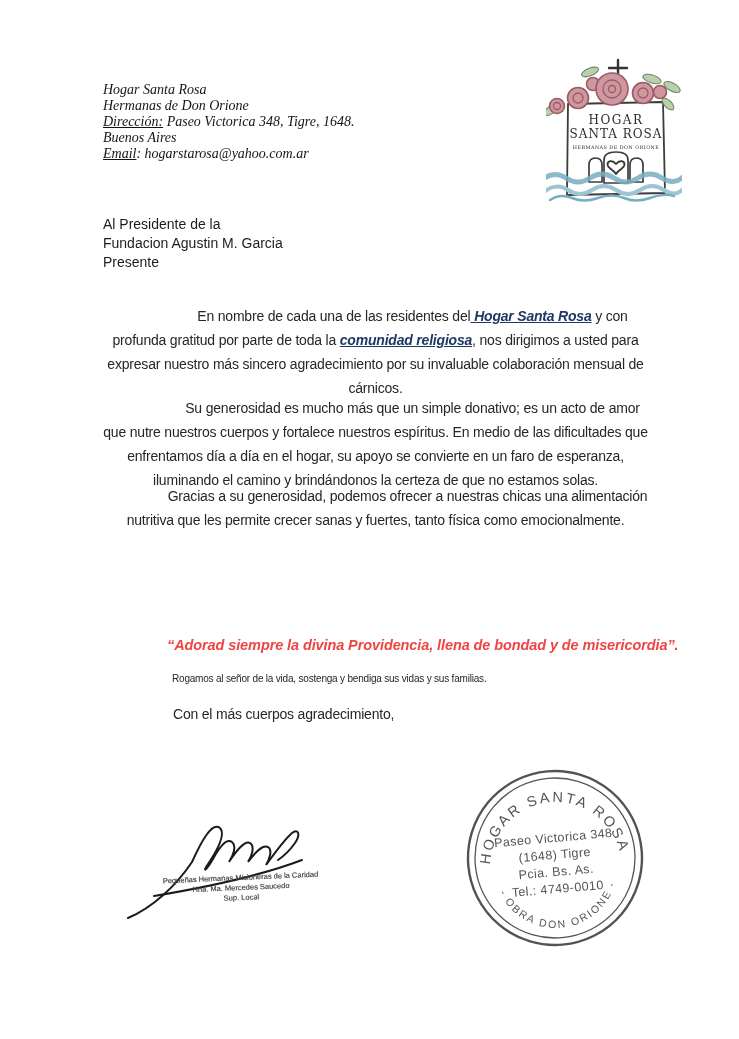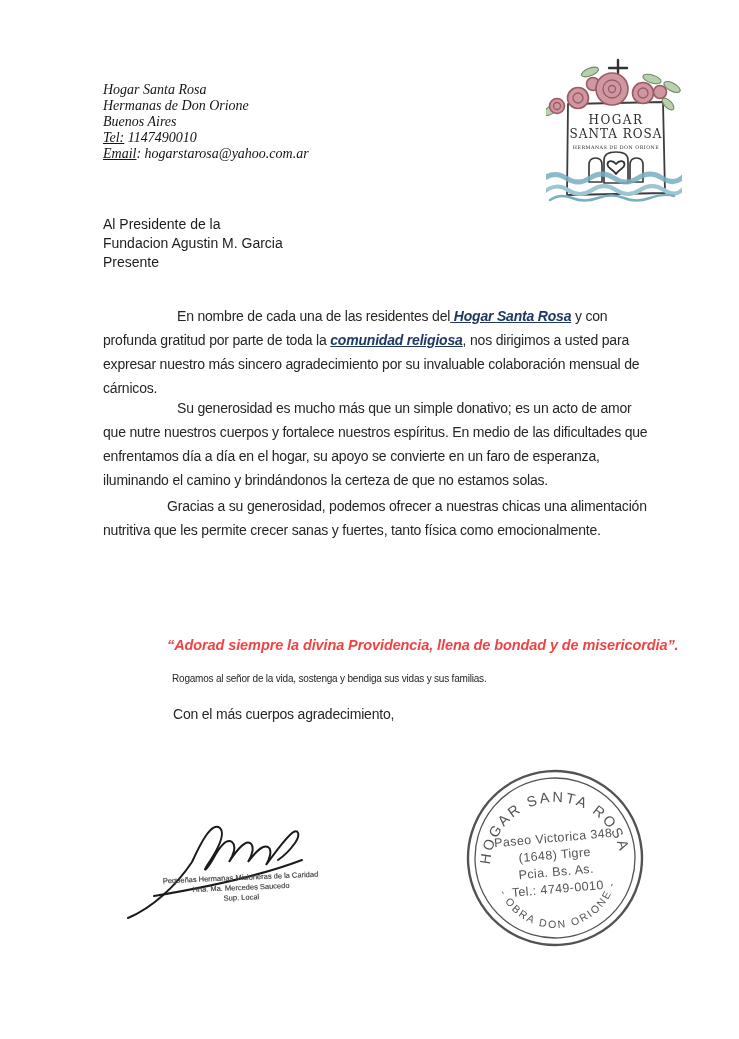--- a/index.html
+++ b/index.html
@@ -12,24 +12,24 @@
   .letterhead .u{text-decoration:underline;}
 
   
   .logo-svg{position:absolute;left:546px;top:52px;}
 
   
   .recipient{position:absolute;left:103px;top:215px;font-size:14px;line-height:19px;color:#1c1c1c;}
 
   
   .par{position:absolute;left:103px;width:545px;font-size:14px;letter-spacing:-0.2px;
-       line-height:24px;color:#262626;text-align:left;}
+       line-height:24px;color:#262626;text-align:center;}
   .p1{top:290px;text-indent:74px;}
   .p2{top:382px;text-indent:74px;}
-  .p3{top:480px;text-indent:64px;}
+  .p3{top:470px;text-indent:64px;}
   .p4{top:554px;text-indent:74px;}
   .navy-em{color:#1f3864;font-style:italic;font-weight:bold;text-decoration:underline;}
   .quote{position:absolute;left:167px;top:637px;font-size:14.5px;color:#ef4444;
          font-style:italic;font-weight:bold;letter-spacing:-0.1px;}
   .closing1{position:absolute;left:172px;top:673px;font-size:10px;letter-spacing:-0.2px;}
   .closing2{position:absolute;left:173px;top:706px;font-size:14px;letter-spacing:-0.2px;}
 
   
   .sig-svg{position:absolute;left:118px;top:790px;}
   .sig-caption{position:absolute;left:143px;top:873px;width:196px;text-align:center;
@@ -51,22 +51,22 @@
   .logo-title{font-family:"DejaVu Serif",serif;fill:#2e2e2e;text-anchor:middle;}
 </style>
 </head>
 <body>
 
 <div class="page">
 
   <div class="letterhead">
     <div>Hogar Santa Rosa</div>
     <div>Hermanas de Don Orione</div>
+    <div><span class="u">Dirección:</span><span> Paseo Victorica 348, Tigre, 1648.</span></div>
     <div>Buenos Aires</div>
-    <div><span class="u">Tel:</span><span> 1147490010</span></div>
     <div><span class="u">Email</span><span>: hogarstarosa@yahoo.com.ar</span></div>
   </div>
 
   <svg class="logo-svg" width="136" height="152" viewBox="0 0 136 152">
 
     <path class="logo-outline" d="M22 52 L117 50 L119 141 L21 143 Z"></path>
 
     <g stroke="#333" stroke-width="2.4" stroke-linecap="round">
       <line x1="72" y1="8" x2="72" y2="34"></line>
       <line x1="63" y1="16" x2="81" y2="16"></line>

